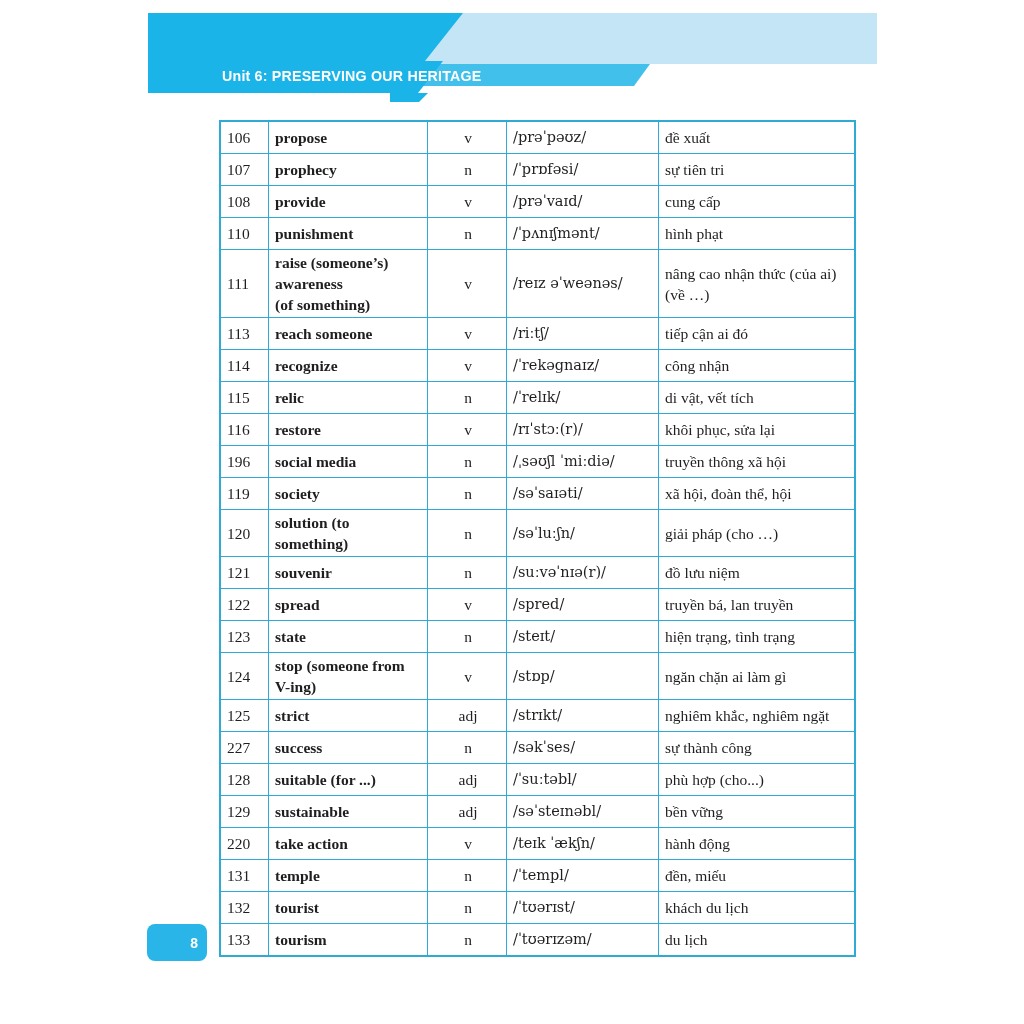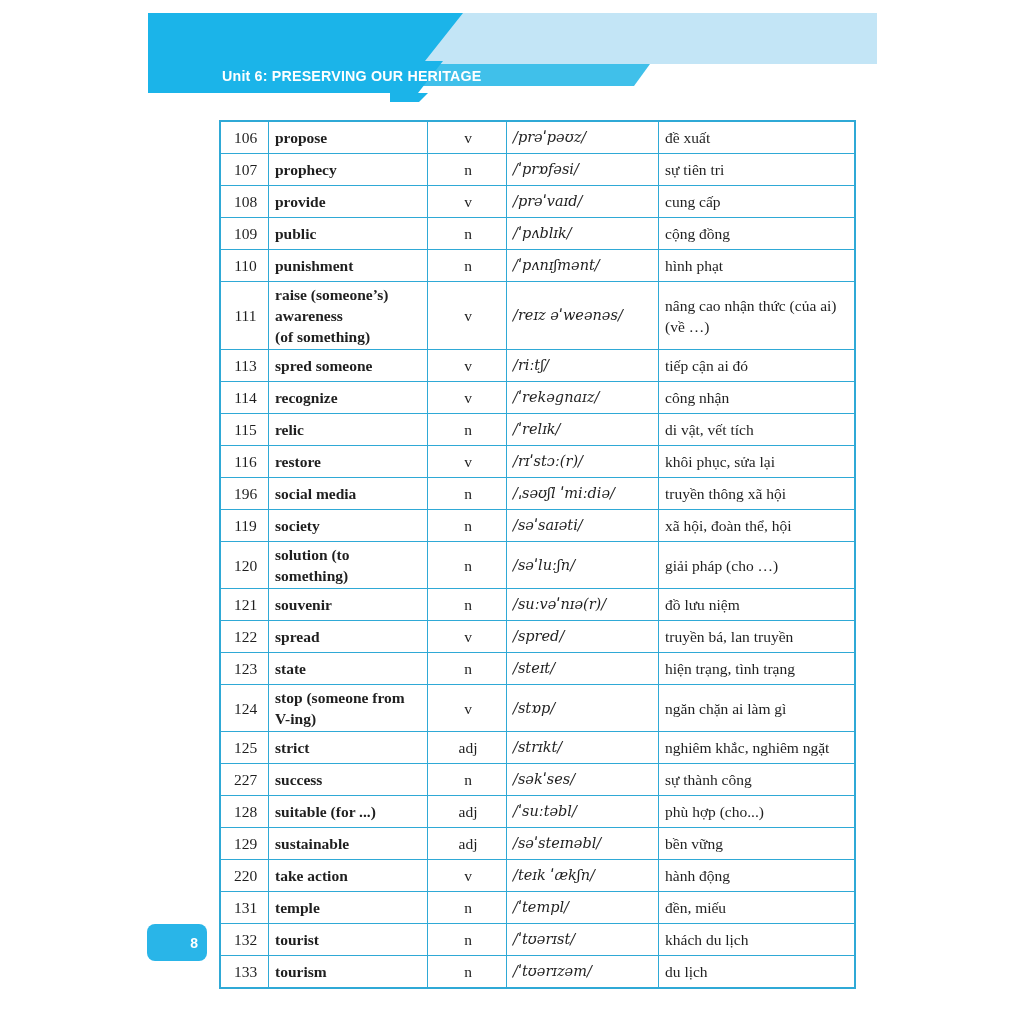--- a/index.html
+++ b/index.html
@@ -41,24 +41,24 @@
   table.vocab td {
     border: 1px solid #2fa9d6;
     height: 27px;
     padding: 2px 4px 2px 6px;
     line-height: 21px;
     vertical-align: middle;
     white-space: pre-line;
     overflow: hidden;
   }
   table.vocab { border: 2px solid #2fa9d6; }
-  td.col-no  { width: 37px;  text-align: center; padding: 2px 0; }
+  td.col-no  { width: 37px;  padding: 2px 0; }
   td.col-word{ width: 148px; font-weight: bold; }
   td.col-pos { width: 68px;  text-align: center; padding: 2px 0; }
-  td.col-ipa { width: 141px; font-family: "DejaVu Serif", "Liberation Serif", serif; font-size: 14.5px; font-style: italic; }
+  td.col-ipa { width: 141px; font-family: "DejaVu Serif", "Liberation Serif", serif; font-size: 14.5px; }
   td.col-meaning { width: 185px; padding-left: 5px; }
 
   
   .page-num {
     position: absolute;
     left: 147px; top: 911px;
     width: 60px; height: 37px;
     border-radius: 8px;
     display: flex; align-items: center; justify-content: flex-end;
     padding-right: 9px; box-sizing: border-box;
@@ -99,46 +99,39 @@
           <td class="col-meaning">sự tiên tri</td>
         </tr>
         <tr>
           <td class="col-no">108</td>
           <td class="col-word">provide</td>
           <td class="col-pos">v</td>
           <td class="col-ipa">/prəˈvaɪd/</td>
           <td class="col-meaning">cung cấp</td>
         </tr>
         <tr>
-          <td class="col-no">109</td>
-          <td class="col-word">public</td>
-          <td class="col-pos">n</td>
-          <td class="col-ipa">/ˈpʌblɪk/</td>
-          <td class="col-meaning">cộng đồng</td>
-        </tr>
-        <tr>
           <td class="col-no">110</td>
           <td class="col-word">punishment</td>
           <td class="col-pos">n</td>
           <td class="col-ipa">/ˈpʌnɪʃmənt/</td>
           <td class="col-meaning">hình phạt</td>
         </tr>
         <tr>
           <td class="col-no">111</td>
           <td class="col-word">raise (someone’s)
 awareness
 (of something)</td>
           <td class="col-pos">v</td>
           <td class="col-ipa">/reɪz əˈweənəs/</td>
           <td class="col-meaning">nâng cao nhận thức (của ai)
 (về …)</td>
         </tr>
         <tr>
           <td class="col-no">113</td>
-          <td class="col-word">spred someone</td>
+          <td class="col-word">reach someone</td>
           <td class="col-pos">v</td>
           <td class="col-ipa">/riːtʃ/</td>
           <td class="col-meaning">tiếp cận ai đó</td>
         </tr>
         <tr>
           <td class="col-no">114</td>
           <td class="col-word">recognize</td>
           <td class="col-pos">v</td>
           <td class="col-ipa">/ˈrekəgnaɪz/</td>
           <td class="col-meaning">công nhận</td>

